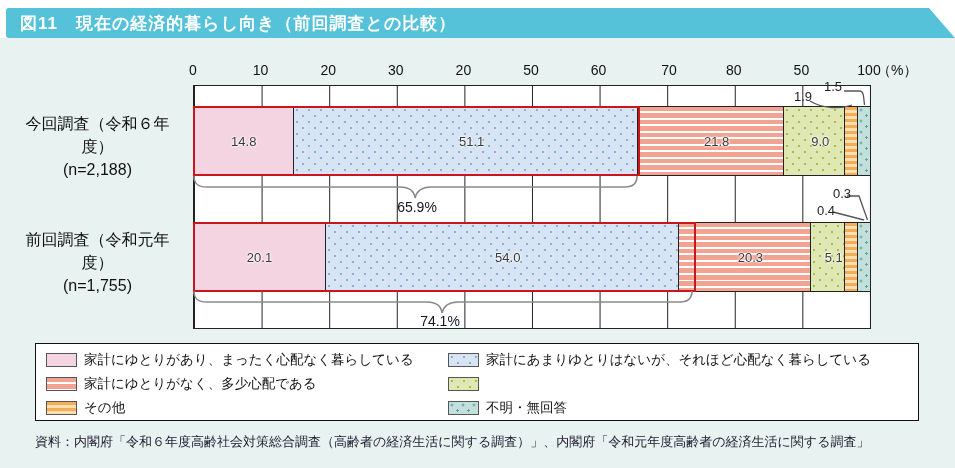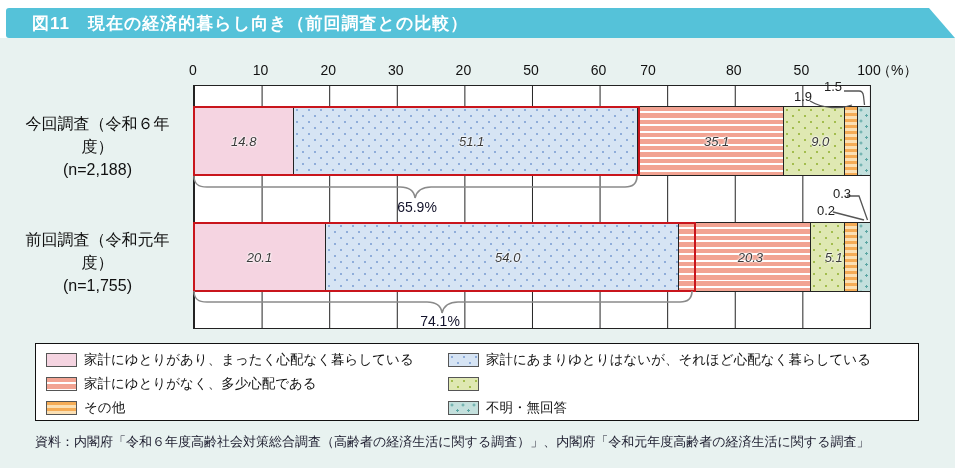--- a/index.html
+++ b/index.html
@@ -9,39 +9,38 @@
     font-family:"Liberation Sans","DejaVu Sans",sans-serif;
     color:#222;
   }
   .panel{position:absolute;left:0;top:38px;width:955px;height:430px;background:#e8f2f0;}
   .titlebar{
     position:absolute;left:6px;top:8px;width:949px;height:30px;
     background:#55c2d9;border-radius:3px 0 0 3px;
     clip-path:polygon(0 0, calc(100% - 26px) 0, 100% 100%, 0 100%);
     display:flex;align-items:center;
   }
-  .titlebar .t{color:#fff;font-weight:bold;font-size:17px;letter-spacing:1px;padding-left:26px;}
+  .titlebar .t{color:#fff;font-weight:bold;font-size:17px;letter-spacing:1px;padding-left:14px;}
   
   .plot{
     position:absolute;left:193px;top:85px;width:676px;height:242px;
     background:#fff;border:1px solid #222;box-sizing:content-box;
     background-image:linear-gradient(to right,#222 1px,transparent 1px);
     background-size:10% 100%;
   }
   .tick{position:absolute;top:62px;width:44px;text-align:center;font-size:14px;color:#111;}
   .unit{position:absolute;top:62px;left:877px;font-size:14px;color:#111;}
   .rowlabel{position:absolute;left:10px;width:175px;text-align:center;font-size:16px;line-height:1.45;color:#111;}
   .bar{position:absolute;left:0;width:100%;height:68px;display:flex;background:#fff;z-index:2;}
   .seg{height:100%;display:flex;align-items:center;justify-content:center;box-sizing:border-box;}
   .seg + .seg{border-left:1px solid #222;padding-left:12px;}
   .bar{border-top:1px solid #222;border-bottom:1px solid #222;}
   .seg .v{
     font-size:13px;color:#3a3a3a;white-space:nowrap;
     text-shadow:0 0 2px #fff,0 0 2px #fff,0 0 3px #fff;
-    font-style:italic;
   }
   .group-outline{
     position:absolute;left:-1px;top:-1px;height:calc(100% + 2px);
     border:2.5px solid #c9151c;box-sizing:border-box;z-index:5;pointer-events:none;
   }
   
   .pat-pink{background:#f5d4e1;}
   .pat-bluedot{
     background-color:#d6e4f4;
     background-image:radial-gradient(#8fadda 1.1px,transparent 1.3px),radial-gradient(#8fadda 1.1px,transparent 1.3px);
@@ -87,21 +86,21 @@
   <span class="t">図11　現在の経済的暮らし向き（前回調査との比較）</span>
 </div>
 
 <div class="tick" style="left:171px">0</div>
 <div class="tick" style="left:238.6px">10</div>
 <div class="tick" style="left:306.2px">20</div>
 <div class="tick" style="left:373.8px">30</div>
 <div class="tick" style="left:441.4px">20</div>
 <div class="tick" style="left:509px">50</div>
 <div class="tick" style="left:576.6px">60</div>
-<div class="tick" style="left:626px">70</div>
+<div class="tick" style="left:647px">70</div>
 <div class="tick" style="left:711.8px">80</div>
 <div class="tick" style="left:779.4px">50</div>
 <div class="tick" style="left:847px">100</div>
 <div class="unit">（%）</div>
 
 <div class="rowlabel" style="top:112px">
   <div>今回調査（令和６年度）</div>
   <div>(n=2,188)</div>
 </div>
 <div class="rowlabel" style="top:228px">
@@ -112,21 +111,21 @@
 <div class="plot">
 
   <div class="bar" style="top:20px">
     <div class="seg pat-pink" style="width:14.8%">
         <span class="v">14.8</span>
       </div>
     <div class="seg pat-bluedot" style="width:51.1%">
         <span class="v">51.1</span>
       </div>
     <div class="seg pat-salmon" style="width:21.8%">
-        <span class="v">35.1</span>
+        <span class="v">21.8</span>
       </div>
     <div class="seg pat-greendot" style="width:9.0%">
         <span class="v">9.0</span>
       </div>
     <div class="seg pat-orange" style="width:1.9%"></div>
     <div class="seg pat-tealdot" style="width:1.5%"></div>
     <div class="group-outline" style="width:calc(65.9% + 2px)"></div>
   </div>
 
   <div class="bar" style="top:136px">
@@ -159,21 +158,21 @@
   <path d="M651,6 L666,6 Q670,6 670.5,11 L671.5,20" fill="none" stroke="#555" stroke-width="1.3"></path>
 
   <path d="M654,111 L666,111 L674.5,135" fill="none" stroke="#555" stroke-width="1.3"></path>
 
   <path d="M640,127 L671,135" fill="none" stroke="#555" stroke-width="1.3"></path>
 </svg>
 
 <div class="callout" style="left:794px;top:89px">1.9</div>
 <div class="callout" style="left:824px;top:79px">1.5</div>
 <div class="callout" style="left:833px;top:186px">0.3</div>
-<div class="callout" style="left:817px;top:203px">0.2</div>
+<div class="callout" style="left:817px;top:203px">0.4</div>
 
 <div class="annot" style="left:417px;top:199px">65.9%</div>
 <div class="annot" style="left:440px;top:313px">74.1%</div>
 
 <div class="legend">
   <div class="lrow" style="left:10px;top:6px">
     <span class="swatch pat-pink"></span>
     <span class="ltext">家計にゆとりがあり、まったく心配なく暮らしている</span>
   </div>
   <div class="lrow" style="left:10px;top:30px">

